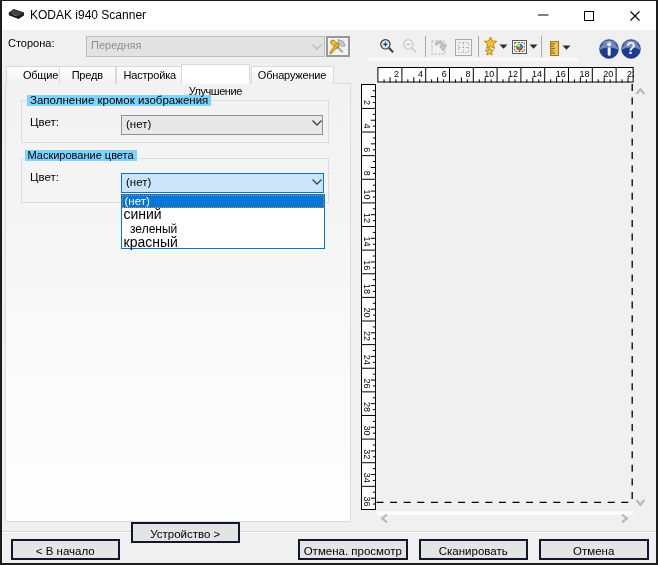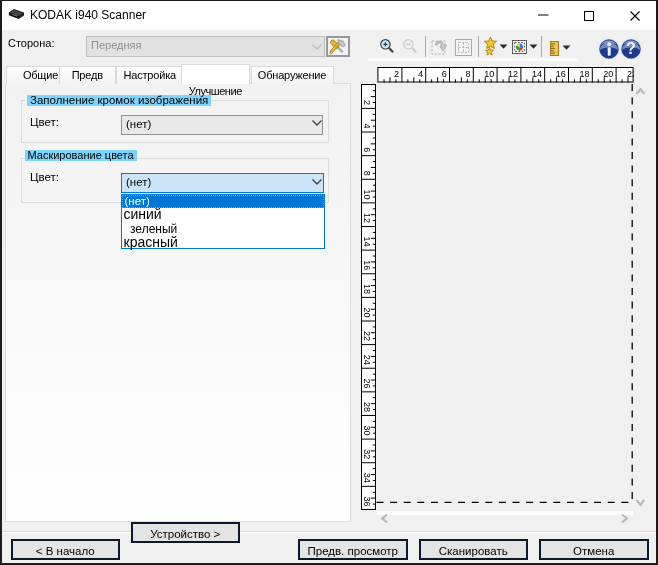--- a/index.html
+++ b/index.html
@@ -295,15 +295,15 @@
 <svg class="abs" style="left:378px;top:512px" width="11" height="13" viewBox="0 0 11 13">
     <path class="chev" d="M9 2.5 L4.2 6.4 L9 10.3"></path>
   </svg>
 <svg class="abs" style="left:620px;top:512px" width="11" height="13" viewBox="0 0 11 13">
     <path class="chev" d="M2 2.5 L6.8 6.4 L2 10.3"></path>
   </svg>
 <div class="abs" style="left:0;top:531px;width:658px;height:1px;background:#d9d9d9"></div>
 <div class="abs" style="left:0;top:532px;width:658px;height:1px;background:#ffffff"></div>
 <div class="btn" style="left:10.5px;top:539px">&lt; В начало</div>
 <div class="btn" style="left:130.5px;top:522px">Устройство &gt;</div>
-<div class="btn" style="left:298px;top:539px">Предв. просмотр</div>
+<div class="btn" style="left:298px;top:539px">Отмена. просмотр</div>
 <div class="btn" style="left:418.5px;top:539px">Сканировать</div>
 <div class="btn" style="left:539px;top:539px">Отмена</div>
 <div class="frame"></div>
 </body></html>

